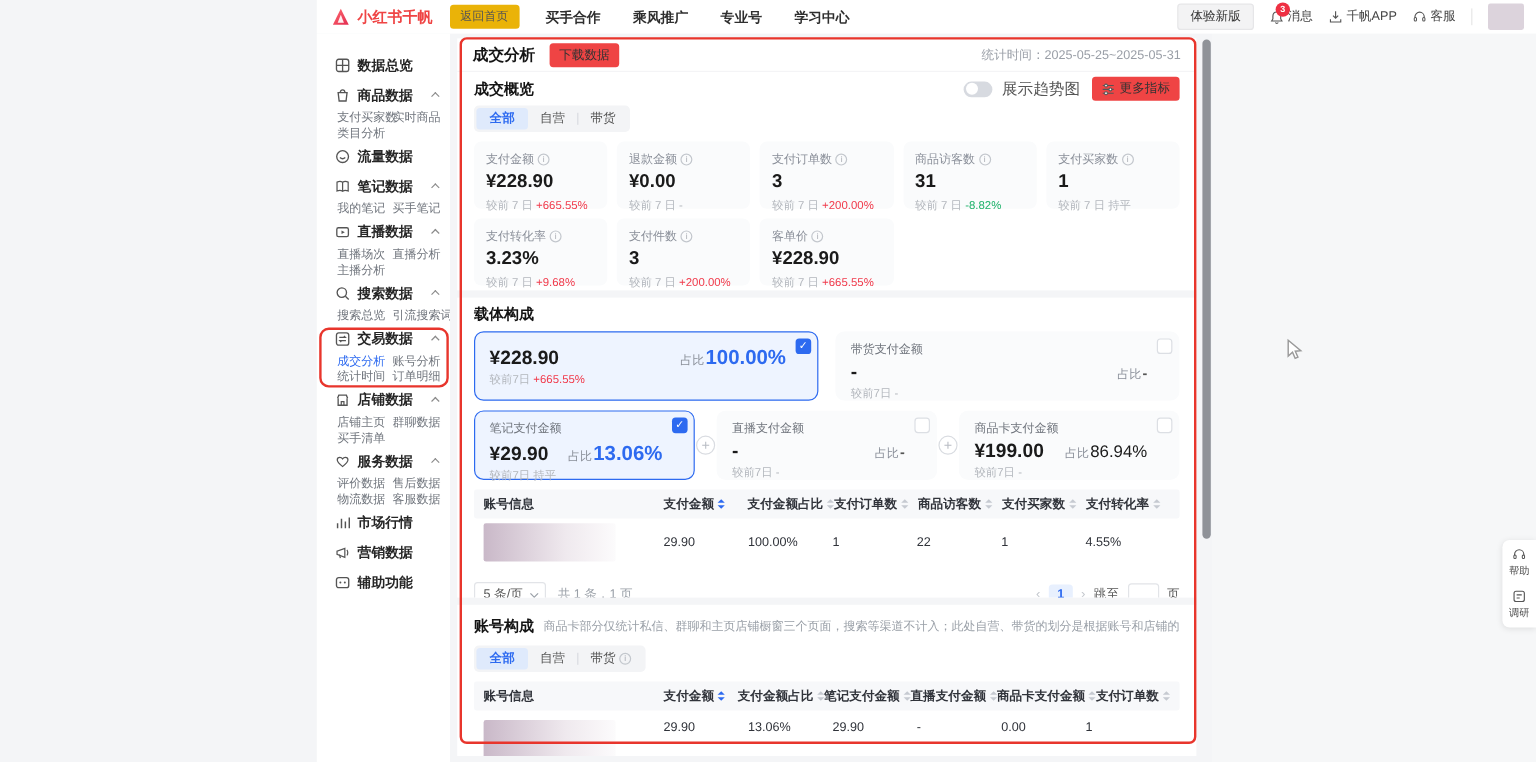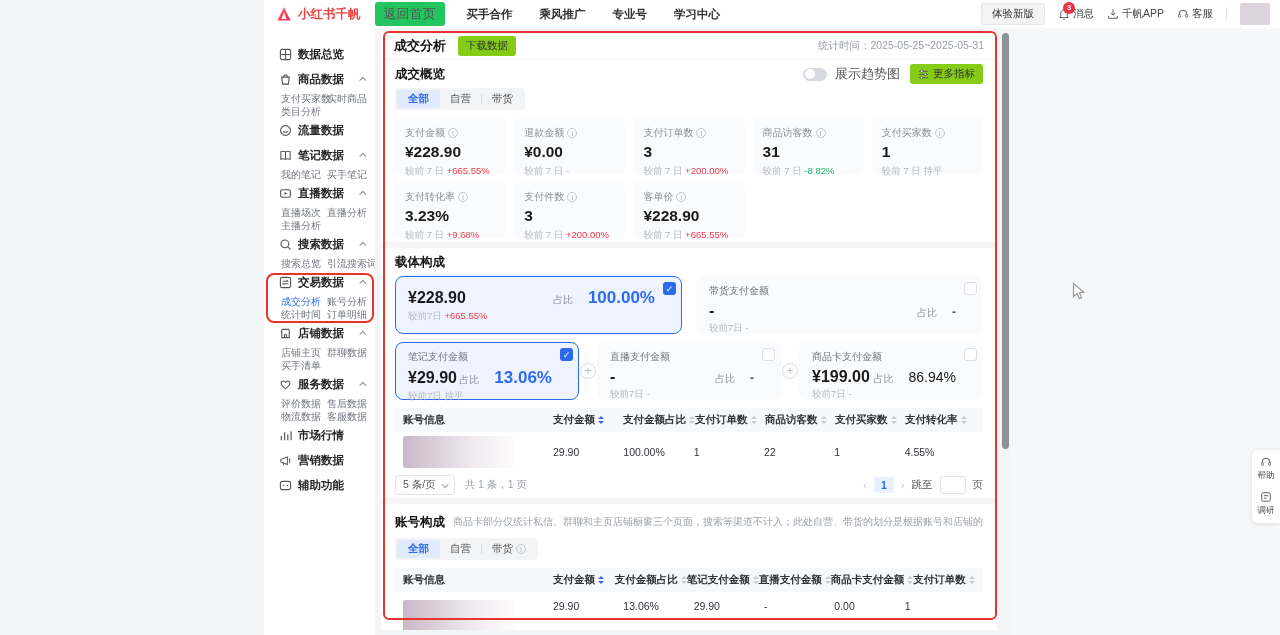--- a/index.html
+++ b/index.html
@@ -4,21 +4,21 @@
 <style>
   *{margin:0;padding:0;box-sizing:border-box}
   html,body{width:1280px;height:635px;overflow:hidden}
   body{font-family:"Liberation Sans","DejaVu Sans",sans-serif;background:#f4f5f7;position:relative;color:#333}
   svg{display:block}
 
   
   .topbar{position:absolute;left:264px;top:0;width:1016px;height:28px;background:#fff;display:flex;align-items:center;padding:0 10px;font-size:11.5px;z-index:5}
   .logo{margin-left:2px}
   .brand{font-weight:700;font-size:12.5px;color:#ef4444;margin:0 14px 0 6px;white-space:nowrap}
-  .chip{background:#22c55e;border-radius:3px;padding:3px 9px;font-size:13px;color:#555;white-space:nowrap;cursor:pointer}
+  .chip{background:#eab308;border-radius:3px;padding:3px 9px;font-size:10px;color:#555;white-space:nowrap;cursor:pointer}
   .topnav{display:flex;gap:27px;margin-left:22px;font-size:11.5px;color:#2f2f2f;font-weight:600;white-space:nowrap}
   .topnav span{cursor:pointer}
   .topright{margin-left:auto;display:flex;align-items:center;gap:13px;font-size:10.5px;color:#444;white-space:nowrap}
   .iconline{display:flex;align-items:center;gap:3px;cursor:pointer}
   .bellwrap{position:relative}
   .badge{position:absolute;top:-6px;left:5px;min-width:12px;height:12px;background:#ee3043;color:#fff;font-size:7.5px;border-radius:7px;display:flex;align-items:center;justify-content:center;padding:0 2px;font-weight:700}
   .tb-divider{width:1px;height:14px;background:#e7e7e7}
   .avatar{width:30px;height:22px;background:#dcd3dc;border-radius:2px;cursor:pointer}
   .newver{background:#f3f3f4;border:1px solid #e6e6e8;border-radius:3px;padding:3px 10px;font-size:10.5px;color:#333;cursor:pointer}
 
@@ -32,21 +32,21 @@
   .schild.active{color:#2d6af0}
 
   
   .main{position:absolute;left:381px;top:32px;width:616px;z-index:3}
   .card{background:#fff;overflow:hidden}
   .sec1{height:210px;margin-bottom:6px}
   .sec2{height:250px;margin-bottom:6px}
   .sec3{height:126px}
   .phead{height:28px;display:flex;align-items:center;padding:0 13px;border-bottom:1px solid #f4f4f6}
   .ptitle{font-size:13px;font-weight:700;color:#141414}
-  .btn{background:#84cc16;border-radius:3px;padding:3px 8px;font-size:10.5px;color:#333;margin-left:12px;cursor:pointer;display:inline-flex;align-items:center;gap:4px}
+  .btn{background:#ef4444;border-radius:3px;padding:3px 8px;font-size:10.5px;color:#333;margin-left:12px;cursor:pointer;display:inline-flex;align-items:center;gap:4px}
   .stat{margin-left:auto;font-size:10.5px;color:#9a9fa7;white-space:nowrap}
   .ranges{display:flex;margin-left:8px}
   .rbtn{background:#f1f2f4;border-radius:3px;padding:3px 8px;font-size:10.5px;color:#555;margin-left:4px;cursor:pointer;display:inline-flex;align-items:center;gap:2px;white-space:nowrap}
   .rbtn.active{background:#e3edfe;color:#2d6af0;font-weight:700}
   .secbody{padding:6px 14px 0}
   .sechead{display:flex;align-items:center;height:16px}
   .sectitle{font-size:12.5px;font-weight:700;color:#141414;white-space:nowrap}
   .headright{margin-left:auto;display:flex;align-items:center;gap:8px}
   .tgl{width:24px;height:13px;border-radius:7px;background:#d7dae0;position:relative;cursor:pointer}
   .tgl::after{content:"";position:absolute;left:1.5px;top:1.5px;width:10px;height:10px;border-radius:50%;background:#fff}
@@ -68,21 +68,21 @@
 
   
   .crow1{display:grid;grid-template-columns:1fr 1fr;gap:14px;margin-top:6px}
   .crow2{display:flex;align-items:center;justify-content:space-between;margin-top:8px}
   .ccard{position:relative;background:#fafbfc;border:1.5px solid transparent;border-radius:8px;padding:7px 12px;height:58px}
   .ccard.sel{background:#eef4ff;border-color:#2d6af0}
   .crow2 .ccard{width:184px;flex:0 0 auto}
   .clabel{font-size:10px;color:#70757d;white-space:nowrap}
   .cline{display:flex;align-items:baseline;margin-top:4px;padding-right:14px}
   .cvalue{font-size:16px;font-weight:700;color:#1a1a1a}
-  .cratio{margin-left:auto;display:flex;align-items:baseline;gap:15px}
+  .cratio{margin-left:auto;display:flex;align-items:baseline;gap:1px}
   .rlab{font-size:10px;color:#8a8f99}
   .rval-blue{font-size:17px;font-weight:700;color:#2d6af0}
   .rval-dark{font-size:14px;font-weight:400;color:#1a1a1a}
   .rval-dash{font-size:12px;font-weight:700;color:#555}
   .ccomp{font-size:9.5px;color:#b3b7bd;margin-top:2px}
   .cbox{position:absolute;top:5px;right:5px;width:13px;height:13px;border-radius:3px;cursor:pointer}
   .cbox.checked{background:#2d6af0}
   .cbox.checked::after{content:"\2713";color:#fff;font-size:9px;display:flex;align-items:center;justify-content:center;height:100%}
   .cbox.un{background:#fff;border:1px solid #dcdfe4}
   .plus{width:16px;height:16px;border-radius:50%;border:1px solid #d9dce1;color:#b9bdc4;display:flex;align-items:center;justify-content:center;flex:0 0 auto}
@@ -96,21 +96,21 @@
   .sec3 .trow{height:44px;align-items:flex-start;padding-top:8px}
   .redacted{width:110px;height:32px;border-radius:2px;background:linear-gradient(90deg,#c9b8c8,#efe9ee 62%,#fcfbfc)}
   .sort{display:inline-flex;flex-direction:column;margin-left:3px;gap:1.5px}
   .sort i{width:0;height:0;border-left:3px solid transparent;border-right:3px solid transparent}
   .sort .u{border-bottom:3.5px solid #c6cad1}
   .sort .d{border-top:3.5px solid #c6cad1}
   .sort.on .u{border-bottom-color:#2d6af0}
   .sort.on .d{border-top-color:#2d6af0}
 
   
-  .pagi{display:flex;align-items:center;margin-top:3px;font-size:10.5px;color:#555}
+  .pagi{display:flex;align-items:center;margin-top:13px;font-size:10.5px;color:#555}
   .psel{border:1px solid #e2e4e8;border-radius:3px;padding:2px 7px;background:#fff;display:inline-flex;gap:6px;align-items:center;cursor:pointer}
   .dcaret{width:5px;height:5px;border-right:1.2px solid #9aa0a8;border-bottom:1.2px solid #9aa0a8;transform:rotate(45deg) translateY(-1px)}
   .ptotal{margin-left:10px;color:#9aa0a8}
   .pright{margin-left:auto;display:flex;align-items:center;gap:7px}
   .parrow{color:#c3c7cd;font-size:11px;cursor:pointer}
   .pnum{background:#e8f0fe;color:#2d6af0;border-radius:3px;padding:2px 7px;font-weight:700;cursor:pointer}
   .jinput{width:26px;height:18px;border:1px solid #e2e4e8;border-radius:3px;background:#fff}
   .note{font-size:10px;color:#9aa0a8;margin-left:8px;font-weight:400;white-space:nowrap;overflow:hidden}
 
   

